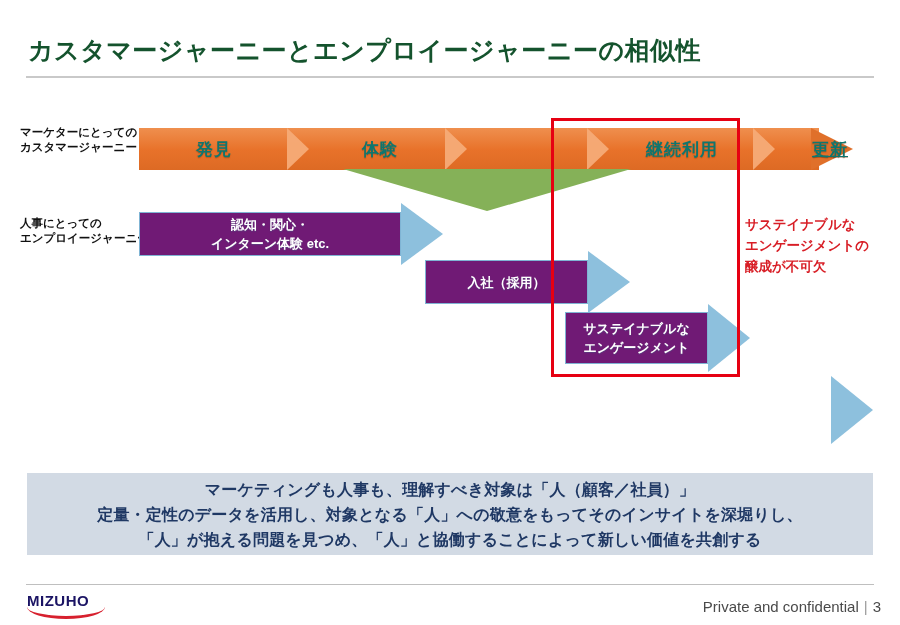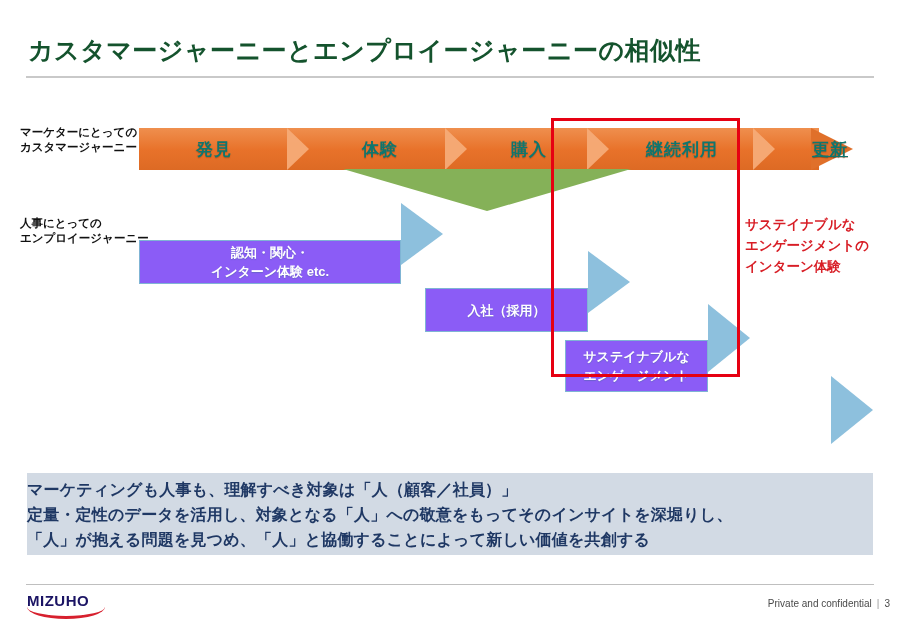--- a/index.html
+++ b/index.html
@@ -69,25 +69,25 @@
     width:0;height:0;
     border-left:144px solid transparent;
     border-right:144px solid transparent;
     border-top:42px solid #85b158;
   }
 
   
   .barrow{position:absolute;}
   .barrow .body{
     position:absolute;left:0;top:0;height:100%;
-    background:#8b5cf6;
+    background:#701a75;
     border:1px solid #7fb4d4;
     box-sizing:border-box;
     display:flex;flex-direction:column;
-    align-items:center;justify-content:center;margin-top:28px;
+    align-items:center;justify-content:center;
   }
   .barrow .head{
     position:absolute;top:-9px;width:0;height:0;
   }
   .barrow .txt{
     color:#ffffff;font-size:13px;font-weight:bold;
     line-height:19px;text-align:center;white-space:nowrap;
     text-shadow:0 1px 1px rgba(60,110,140,.4);
   }
 
@@ -106,21 +106,21 @@
     color:#d81e26;font-size:13.5px;font-weight:bold;
     line-height:21px;white-space:nowrap;
   }
 
   
   .msgbox{
     position:absolute;left:27px;top:473px;
     width:846px;height:82px;
     background:#d2dae4;
     display:flex;flex-direction:column;
-    align-items:flex-start;justify-content:center;
+    align-items:center;justify-content:center;
   }
   .msgbox .line{
     color:#1f3864;font-size:16px;font-weight:bold;
     line-height:25px;white-space:nowrap;letter-spacing:.2px;
   }
 
   
   .footer-rule{
     position:absolute;left:26px;top:584px;width:848px;height:1px;
     background:#bfbfbf;
@@ -130,22 +130,22 @@
     position:absolute;left:0;top:0;
     font-size:15px;font-weight:bold;color:#1b1464;
     letter-spacing:.5px;
   }
   .logo .swoosh{
     position:absolute;left:0;top:15px;width:78px;height:9px;
     border-bottom:3px solid #d7202e;
     border-radius:0 0 50% 50%/0 0 100% 100%;
   }
   .footer-right{
-    position:absolute;right:10px;top:598px;
-    font-size:10px;color:#4a4a4a;white-space:nowrap;
+    position:absolute;right:19px;top:598px;
+    font-size:15px;color:#4a4a4a;white-space:nowrap;
   }
   .footer-right .sep{color:#9a9a9a;margin:0 5px;}
 </style>
 </head>
 <body>
 
 <div class="slide">
 
   <div class="title">カスタマージャーニーとエンプロイージャーニーの相似性</div>
   <div class="title-rule"></div>
@@ -160,21 +160,20 @@
   </div>
 
   <div class="journey">
     <div class="journey-band"></div>
     <div class="journey-tip"></div>
 
     <div class="stage" style="left:10px;width:130px;">発見</div>
     <div class="chev" style="left:148px;"></div>
     <div class="stage" style="left:176px;width:130px;">体験</div>
     <div class="chev" style="left:306px;"></div>
-    <div class="stage" style="left:330px;width:120px;">購入</div>
     <div class="chev" style="left:448px;"></div>
     <div class="stage" style="left:468px;width:150px;">継続利用</div>
     <div class="chev" style="left:614px;"></div>
     <div class="stage" style="left:636px;width:110px;text-decoration:underline;">更新</div>
   </div>
 
   <div class="green-tri"></div>
 
   <div class="barrow" style="left:139px;top:212px;width:304px;height:44px;">
     <div class="body" style="width:262px;">
@@ -201,21 +200,21 @@
 
   <div class="barrow" style="left:692px;top:384px;width:181px;height:52px;">
     <div class="head" style="left:139px;top:-8px;border-top:34px solid transparent;border-bottom:34px solid transparent;border-left:42px solid #8dc0dd;"></div>
   </div>
 
   <div class="red-box"></div>
 
   <div class="red-text">
     <div>サステイナブルな</div>
     <div>エンゲージメントの</div>
-    <div>インターン体験</div>
+    <div>醸成が不可欠</div>
   </div>
 
   <div class="msgbox">
     <div class="line">マーケティングも人事も、理解すべき対象は「人（顧客／社員）」</div>
     <div class="line">定量・定性のデータを活用し、対象となる「人」への敬意をもってそのインサイトを深堀りし、</div>
     <div class="line">「人」が抱える問題を見つめ、「人」と協働することによって新しい価値を共創する</div>
   </div>
 
   <div class="footer-rule"></div>
   <div class="logo">

